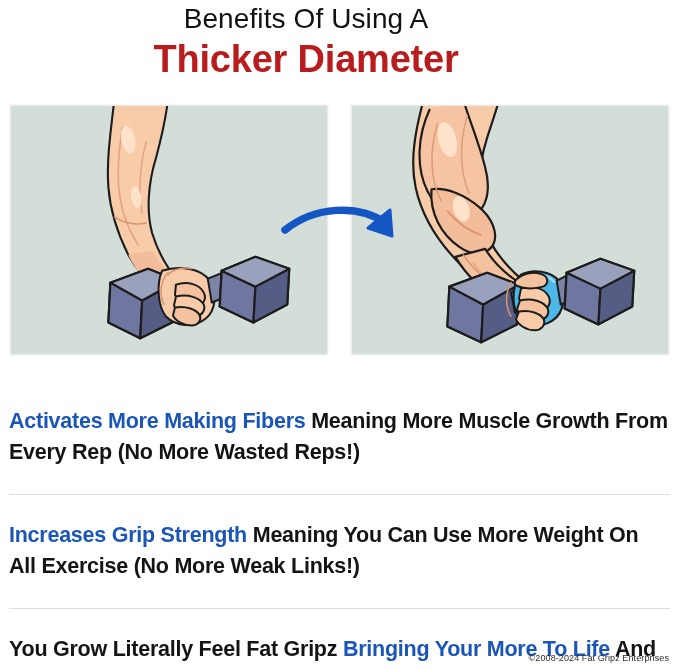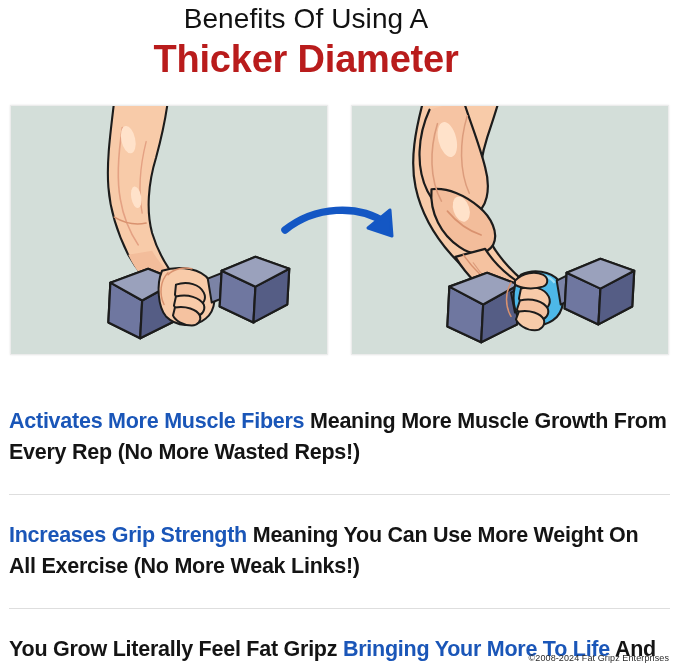--- a/index.html
+++ b/index.html
@@ -261,21 +261,21 @@
 <div class="arrow-overlay">
   <svg viewBox="0 0 130 70" width="130" height="70">
     <path d="M5 40 C35 16 78 14 106 33" fill="none" stroke="#1457c4" stroke-width="7.5" stroke-linecap="round"></path>
     <path d="M112 46 L110 20 L88 38 Z" fill="#1457c4" stroke="#1457c4" stroke-width="3" stroke-linejoin="round"></path>
   </svg>
 </div>
 
 <div class="benefits">
 
   <div class="benefit-row">
-    <p class="benefit-text"><span class="hl">Activates More Muscle Fibers</span><span> Meaning More Muscle Growth From Every Rep (No More Wasted Reps!)</span></p>
+    <p class="benefit-text"><span class="hl">Activates More Making Fibers</span><span> Meaning More Muscle Growth From Every Rep (No More Wasted Reps!)</span></p>
   </div>
 
   <div class="benefit-row">
     <p class="benefit-text"><span class="hl">Increases Grip Strength</span><span> Meaning You Can Use More Weight On All Exercise (No More Weak Links!)</span></p>
   </div>
 
   <div class="benefit-row">
     <p class="benefit-text"><span>You Grow Literally Feel Fat Gripz </span><span class="hl">Bringing Your More To Life</span><span> And Making Them Grow Bigger, Faster.</span></p>
   </div>
 

